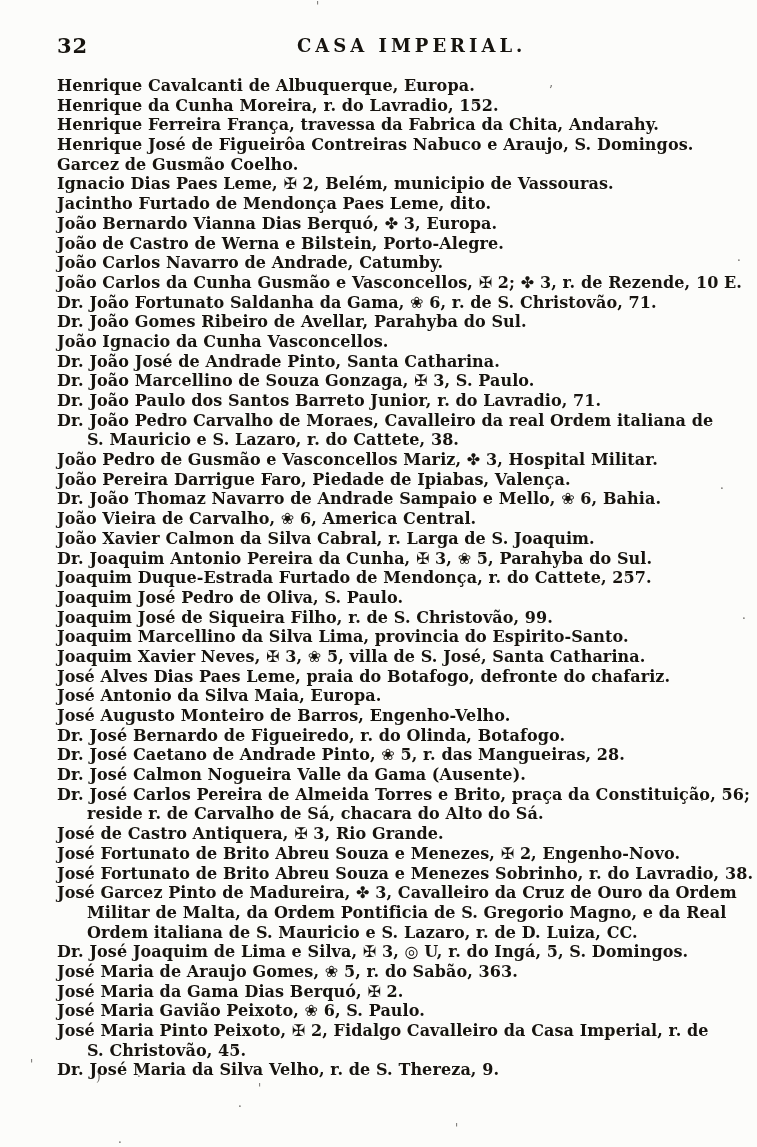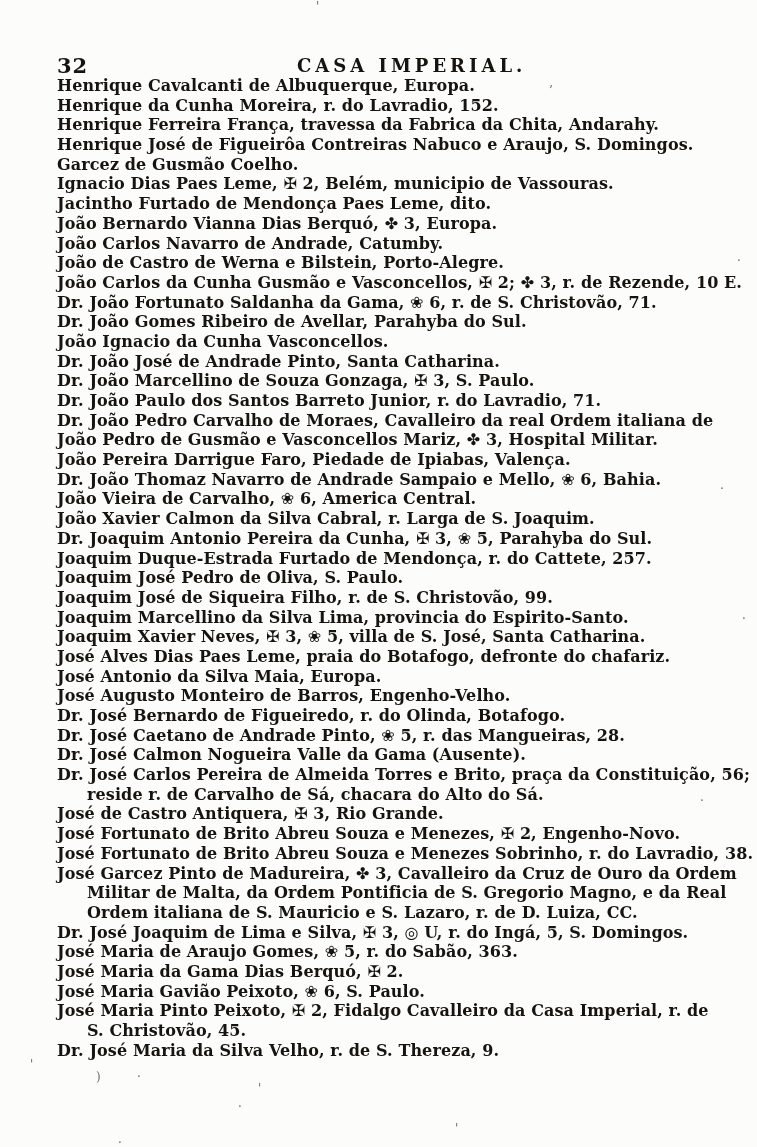--- a/index.html
+++ b/index.html
@@ -11,21 +11,20 @@
     font-family: "DejaVu Serif", "DejaVu Sans", "Liberation Serif", serif;
     color: #17140f;
     overflow: hidden;
   }
   .page { position: absolute; inset: 0; }
 
   .header-row {
     position: absolute;
     top: 33px; left: 57px; right: 45px;
     height: 26px;
-    margin-top: 20px;
   }
   .page-number {
     position: absolute; left: 0; top: 0;
     font-size: 21px; font-weight: 700; letter-spacing: 1px;
   }
   .running-title {
     position: absolute; left: 240px; width: 300px; top: 2px;
     font-size: 18px; font-weight: 700; letter-spacing: 4px;
     white-space: nowrap;
   }
@@ -65,30 +64,31 @@
 
   <div class="entries" id="entries">
       <div class="line">Henrique Cavalcanti de Albuquerque, Europa.</div>
       <div class="line">Henrique da Cunha Moreira, r. do Lavradio, 152.</div>
       <div class="line">Henrique Ferreira França, travessa da Fabrica da Chita, Andarahy.</div>
       <div class="line">Henrique José de Figueirôa Contreiras Nabuco e Araujo, S. Domingos.</div>
       <div class="line">Garcez de Gusmão Coelho.</div>
       <div class="line">Ignacio Dias Paes Leme, ✠ 2, Belém, municipio de Vassouras.</div>
       <div class="line">Jacintho Furtado de Mendonça Paes Leme, dito.</div>
       <div class="line">João Bernardo Vianna Dias Berquó, ✤ 3, Europa.</div>
+      <div class="line">João de Castro de Werna e Bilstein, Porto-Alegre.</div>
       <div class="line">João Carlos Navarro de Andrade, Catumby.</div>
-      <div class="line">João de Castro de Werna e Bilstein, Porto-Alegre.</div>
       <div class="line">João Carlos da Cunha Gusmão e Vasconcellos, ✠ 2; ✤ 3, r. de Rezende, 10 E.</div>
       <div class="line">Dr. João Fortunato Saldanha da Gama, ❀ 6, r. de S. Christovão, 71.</div>
       <div class="line">Dr.  João Gomes Ribeiro de Avellar, Parahyba do Sul.</div>
       <div class="line">João Ignacio da Cunha Vasconcellos.</div>
       <div class="line">Dr. João José de Andrade Pinto, Santa Catharina.</div>
       <div class="line">Dr. João Marcellino de Souza Gonzaga, ✠ 3, S. Paulo.</div>
       <div class="line">Dr. João Paulo dos Santos Barreto Junior, r. do Lavradio, 71.</div>
       <div class="line justify">Dr. João Pedro Carvalho de Moraes, Cavalleiro da real Ordem italiana de</div>
+      <div class="line indent">S. Mauricio e S. Lazaro, r. do Cattete, 38.</div>
       <div class="line">João Pedro de Gusmão e Vasconcellos Mariz, ✤ 3, Hospital Militar.</div>
       <div class="line">João Pereira Darrigue Faro, Piedade de Ipiabas, Valença.</div>
       <div class="line">Dr. João Thomaz Navarro de Andrade Sampaio e Mello, ❀ 6, Bahia.</div>
       <div class="line">João Vieira de Carvalho, ❀ 6, America Central.</div>
       <div class="line">João Xavier Calmon da Silva Cabral, r. Larga de S. Joaquim.</div>
       <div class="line">Dr. Joaquim Antonio Pereira da Cunha, ✠ 3, ❀ 5, Parahyba do Sul.</div>
       <div class="line">Joaquim Duque-Estrada Furtado de Mendonça, r. do Cattete, 257.</div>
       <div class="line">Joaquim José Pedro de Oliva, S. Paulo.</div>
       <div class="line">Joaquim José de Siqueira Filho, r. de S. Christovão, 99.</div>
       <div class="line">Joaquim Marcellino da Silva Lima, provincia do Espirito-Santo.</div>

